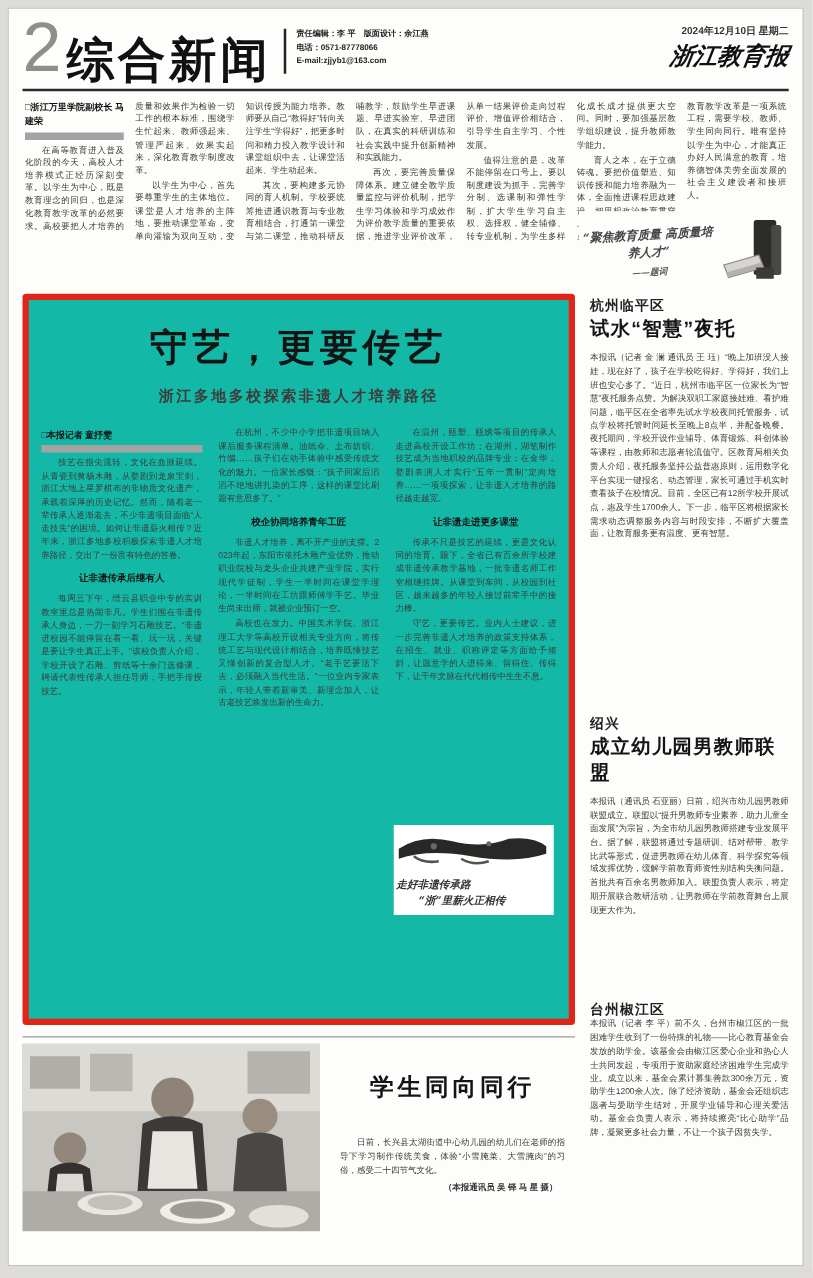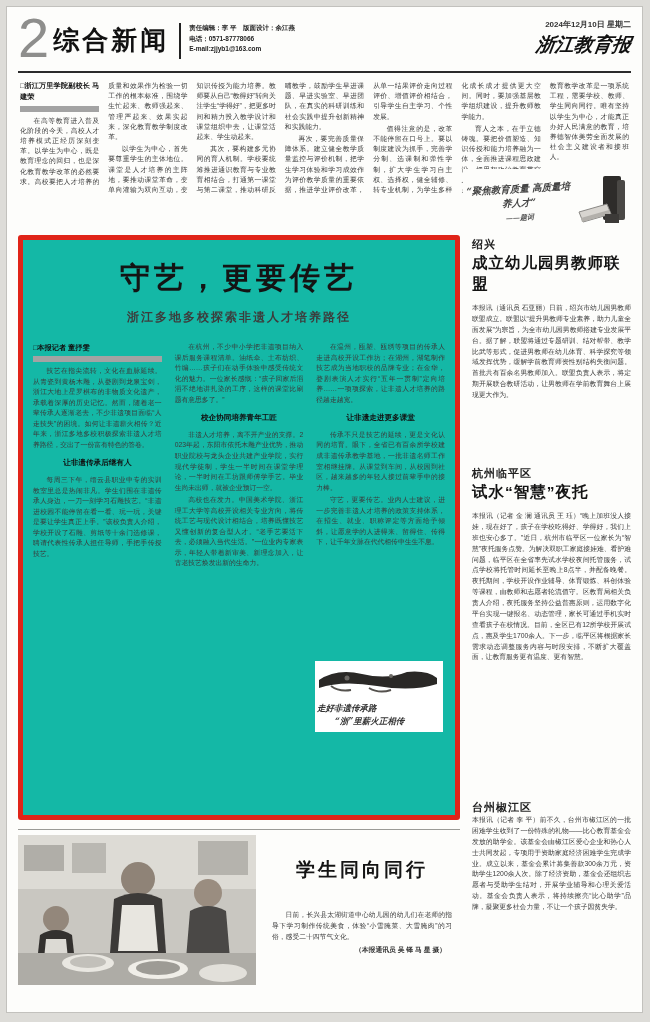--- a/index.html
+++ b/index.html
@@ -2,21 +2,21 @@
 <html><head>
 <meta charset="utf-8">
 <style>
   * { margin:0; padding:0; box-sizing:border-box; }
   html,body { width:650px; height:1022px; background:#dddcd8; font-family:"Liberation Sans",sans-serif; overflow:hidden; }
   .page { position:absolute; left:6px; top:6px; width:637px; height:1007px; background:#fdfdfb; border:1px solid #c2c1bd; padding:6px 11px 8px 11px; }
 
   
   .masthead { display:flex; align-items:flex-start; height:54px; position:relative; }
   .page-num { font-size:56px; line-height:50px; font-weight:400; color:#8e8e8c; letter-spacing:-2px; }
-  .section-name { font-size:26px; font-weight:900; color:#111; margin:10px 0 0 6px; letter-spacing:3px; }
+  .section-name { font-size:38px; font-weight:900; color:#111; margin:10px 0 0 6px; letter-spacing:3px; }
   .mast-div { width:2px; height:36px; background:#222; margin:10px 8px 0 10px; }
   .mast-info { margin-top:10px; font-size:6.5px; font-weight:bold; color:#222; line-height:1.65; }
   .mast-right { margin-left:auto; text-align:right; margin-top:6px; }
   .mast-date { font-size:8px; font-weight:bold; color:#333; }
   .paper-name { font-family:"DejaVu Serif",serif; font-style:italic; font-weight:bold; font-size:19px; color:#111; transform:skewX(-8deg); margin-top:2px; }
   .head-rule { border-top:2px solid #2b2b2b; margin:4px 0 6px 0; }
 
   
   .top-article { position:relative; padding:2px 2px 0 2px; }
   .top-headline { text-align:center; font-size:21px; font-weight:900; color:#141414; letter-spacing:2px; margin:4px 0 10px 0; }
@@ -168,29 +168,29 @@
           <div class="photo-title">学生同向同行</div>
           <div class="photo-caption">日前，长兴县太湖街道中心幼儿园的幼儿们在老师的指导下学习制作传统美食，体验“小雪腌菜、大雪腌肉”的习俗，感受二十四节气文化。</div>
           <div class="photo-credit">（本报通讯员 吴 铎 马 星 摄）</div>
         </div>
       </section>
     </div>
 
     <aside class="right-col">
 
       <article class="r-article">
+        <div class="kicker">杭州临平区</div>
+        <h3 class="r-headline">试水“智慧”夜托</h3>
+        <div class="r-body lede" id="rb-b">本报讯（记者 金 澜 通讯员 王 珏）“晚上加班没人接娃，现在好了，孩子在学校吃得好、学得好，我们上班也安心多了。”近日，杭州市临平区一位家长为“智慧”夜托服务点赞。为解决双职工家庭接娃难、看护难问题，临平区在全省率先试水学校夜间托管服务，试点学校将托管时间延长至晚上8点半，并配备晚餐。夜托期间，学校开设作业辅导、体育锻炼、科创体验等课程，由教师和志愿者轮流值守。区教育局相关负责人介绍，夜托服务坚持公益普惠原则，运用数字化平台实现一键报名、动态管理，家长可通过手机实时查看孩子在校情况。目前，全区已有12所学校开展试点，惠及学生1700余人。下一步，临平区将根据家长需求动态调整服务内容与时段安排，不断扩大覆盖面，让教育服务更有温度、更有智慧。</div>
+      </article>
+
+      <article class="r-article">
         <div class="kicker">绍兴</div>
         <h3 class="r-headline">成立幼儿园男教师联盟</h3>
         <div class="r-body lede" id="rb-a">本报讯（通讯员 石亚丽）日前，绍兴市幼儿园男教师联盟成立。联盟以“提升男教师专业素养，助力儿童全面发展”为宗旨，为全市幼儿园男教师搭建专业发展平台。据了解，联盟将通过专题研训、结对帮带、教学比武等形式，促进男教师在幼儿体育、科学探究等领域发挥优势，缓解学前教育师资性别结构失衡问题。首批共有百余名男教师加入。联盟负责人表示，将定期开展联合教研活动，让男教师在学前教育舞台上展现更大作为。</div>
-      </article>
-
-      <article class="r-article">
-        <div class="kicker">杭州临平区</div>
-        <h3 class="r-headline">试水“智慧”夜托</h3>
-        <div class="r-body lede" id="rb-b">本报讯（记者 金 澜 通讯员 王 珏）“晚上加班没人接娃，现在好了，孩子在学校吃得好、学得好，我们上班也安心多了。”近日，杭州市临平区一位家长为“智慧”夜托服务点赞。为解决双职工家庭接娃难、看护难问题，临平区在全省率先试水学校夜间托管服务，试点学校将托管时间延长至晚上8点半，并配备晚餐。夜托期间，学校开设作业辅导、体育锻炼、科创体验等课程，由教师和志愿者轮流值守。区教育局相关负责人介绍，夜托服务坚持公益普惠原则，运用数字化平台实现一键报名、动态管理，家长可通过手机实时查看孩子在校情况。目前，全区已有12所学校开展试点，惠及学生1700余人。下一步，临平区将根据家长需求动态调整服务内容与时段安排，不断扩大覆盖面，让教育服务更有温度、更有智慧。</div>
       </article>
 
       <article class="r-article">
         <div class="kicker">台州椒江区</div>
         <div class="r-body lede" id="rb-c">本报讯（记者 李 平）前不久，台州市椒江区的一批困难学生收到了一份特殊的礼物——比心教育基金会发放的助学金。该基金会由椒江区爱心企业和热心人士共同发起，专项用于资助家庭经济困难学生完成学业。成立以来，基金会累计募集善款300余万元，资助学生1200余人次。除了经济资助，基金会还组织志愿者与受助学生结对，开展学业辅导和心理关爱活动。基金会负责人表示，将持续擦亮“比心助学”品牌，凝聚更多社会力量，不让一个孩子因贫失学。</div>
       </article>
 
     </aside>
   </div>
 

